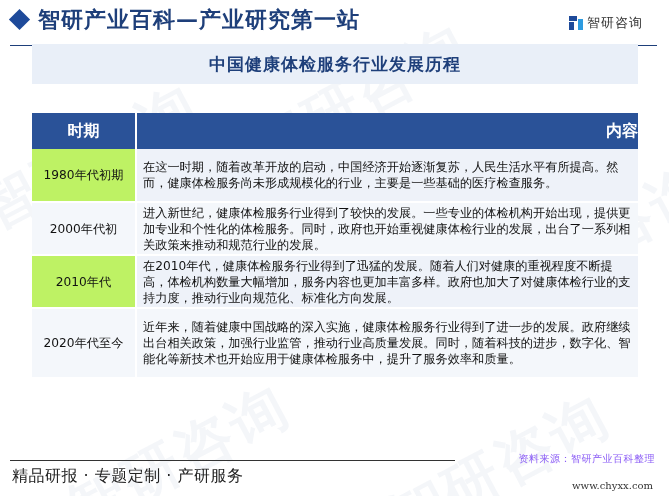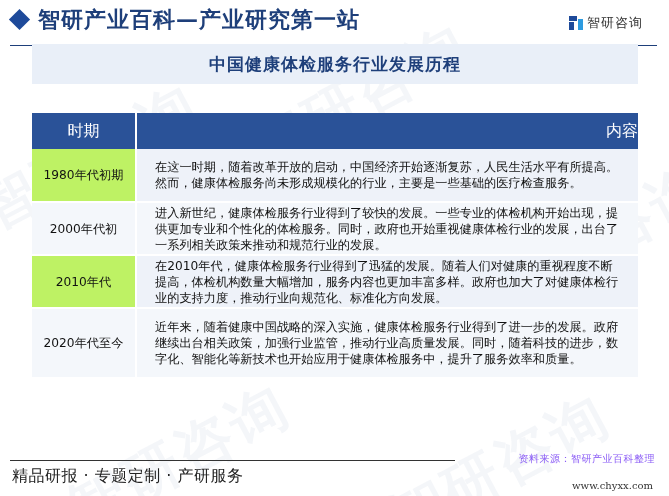--- a/index.html
+++ b/index.html
@@ -23,24 +23,24 @@
   .brand-logo .c { position: absolute; left: 9px; top: 3px; width: 5px; height: 11px; background: #2d9be0; }
   .brand-name { font-size: 13px; color: #333; letter-spacing: 1px; }
   .header-rule { position: absolute; left: 10px; right: 12px; top: 45px; height: 1px; background: #1e3f7a; }
 
   .title-band { position: absolute; left: 32px; top: 44px; width: 606px; height: 40px;
                 background: #e9eff8; display: flex; align-items: center; justify-content: center; }
   .title-band span { font-size: 17px; font-weight: bold; color: #1e3f7a;
                      font-family: "DejaVu Serif", "Liberation Serif", serif; letter-spacing: 1px; }
 
   table { position: absolute; left: 32px; top: 113px; width: 606px; border-collapse: collapse; table-layout: fixed; }
-  th { background: #2a5298; color: #fff; font-size: 16px; font-weight: normal; height: 36px; padding: 0;
+  th { background: #2a5298; color: #fff; font-size: 16px; font-weight: bold; height: 36px; padding: 0;
        font-family: "DejaVu Serif", "Liberation Serif", serif; border-right: 2px solid #fff; }
   th:last-child { border-right: none; text-align: right; }
-  td { font-size: 12.2px; line-height: 16px; color: #111; padding: 1px 18px; vertical-align: middle; }
+  td { font-size: 12.2px; line-height: 16px; color: #111; padding: 1px 6px; vertical-align: middle; }
   td.period { text-align: center; background: #bef264; border-right: 2px solid #fff; white-space: nowrap; padding: 0; }
   td.content { background: #eef2f9; }
   tr.r td { border-bottom: 2px solid #fff; }
   tr.r:nth-child(even) td { background: #f4f7fb; }
 
   .footer-rule { position: absolute; left: 10px; width: 445px; top: 460px; height: 1px; background: #333; }
   .footer-left { position: absolute; left: 12px; top: 466px; font-size: 16px; color: #222; letter-spacing: 0.5px; }
   .source { position: absolute; right: 14px; top: 452px; font-size: 10px; color: #8b5cf6; letter-spacing: 0.5px; }
   .url { position: absolute; right: 16px; top: 480px; font-size: 10px; color: #333;
          font-family: "DejaVu Serif", "Liberation Serif", serif; }

